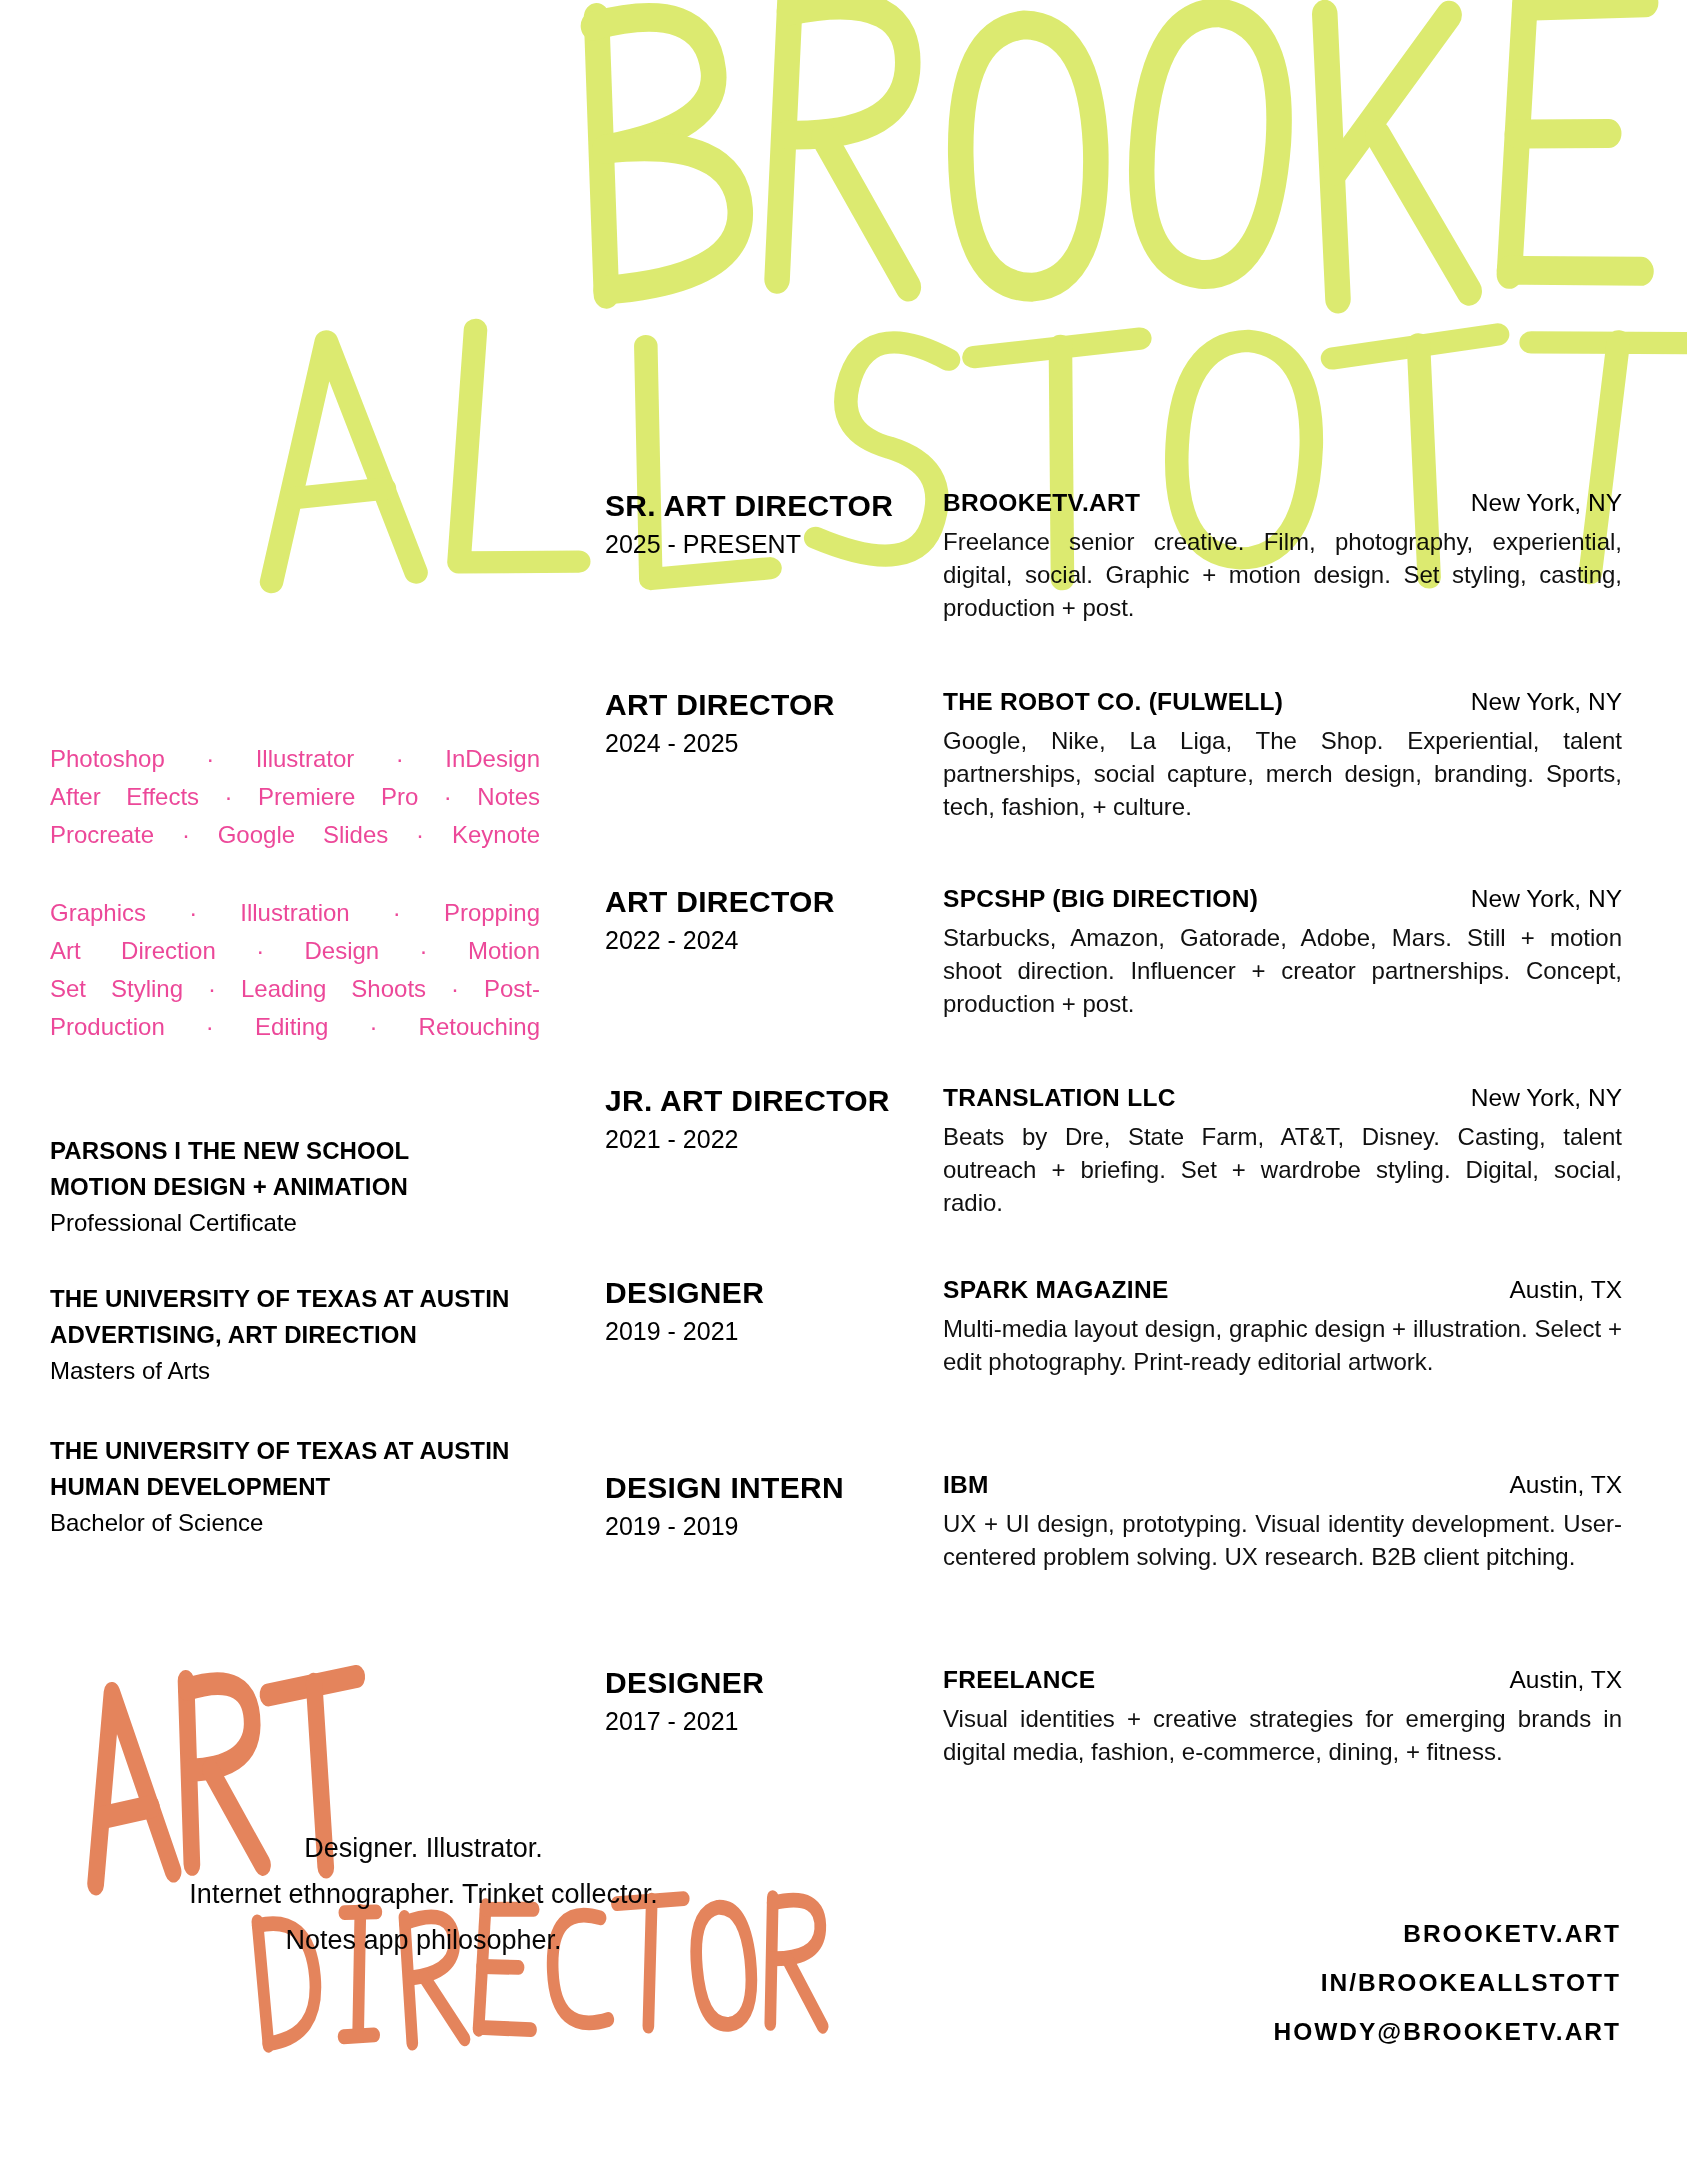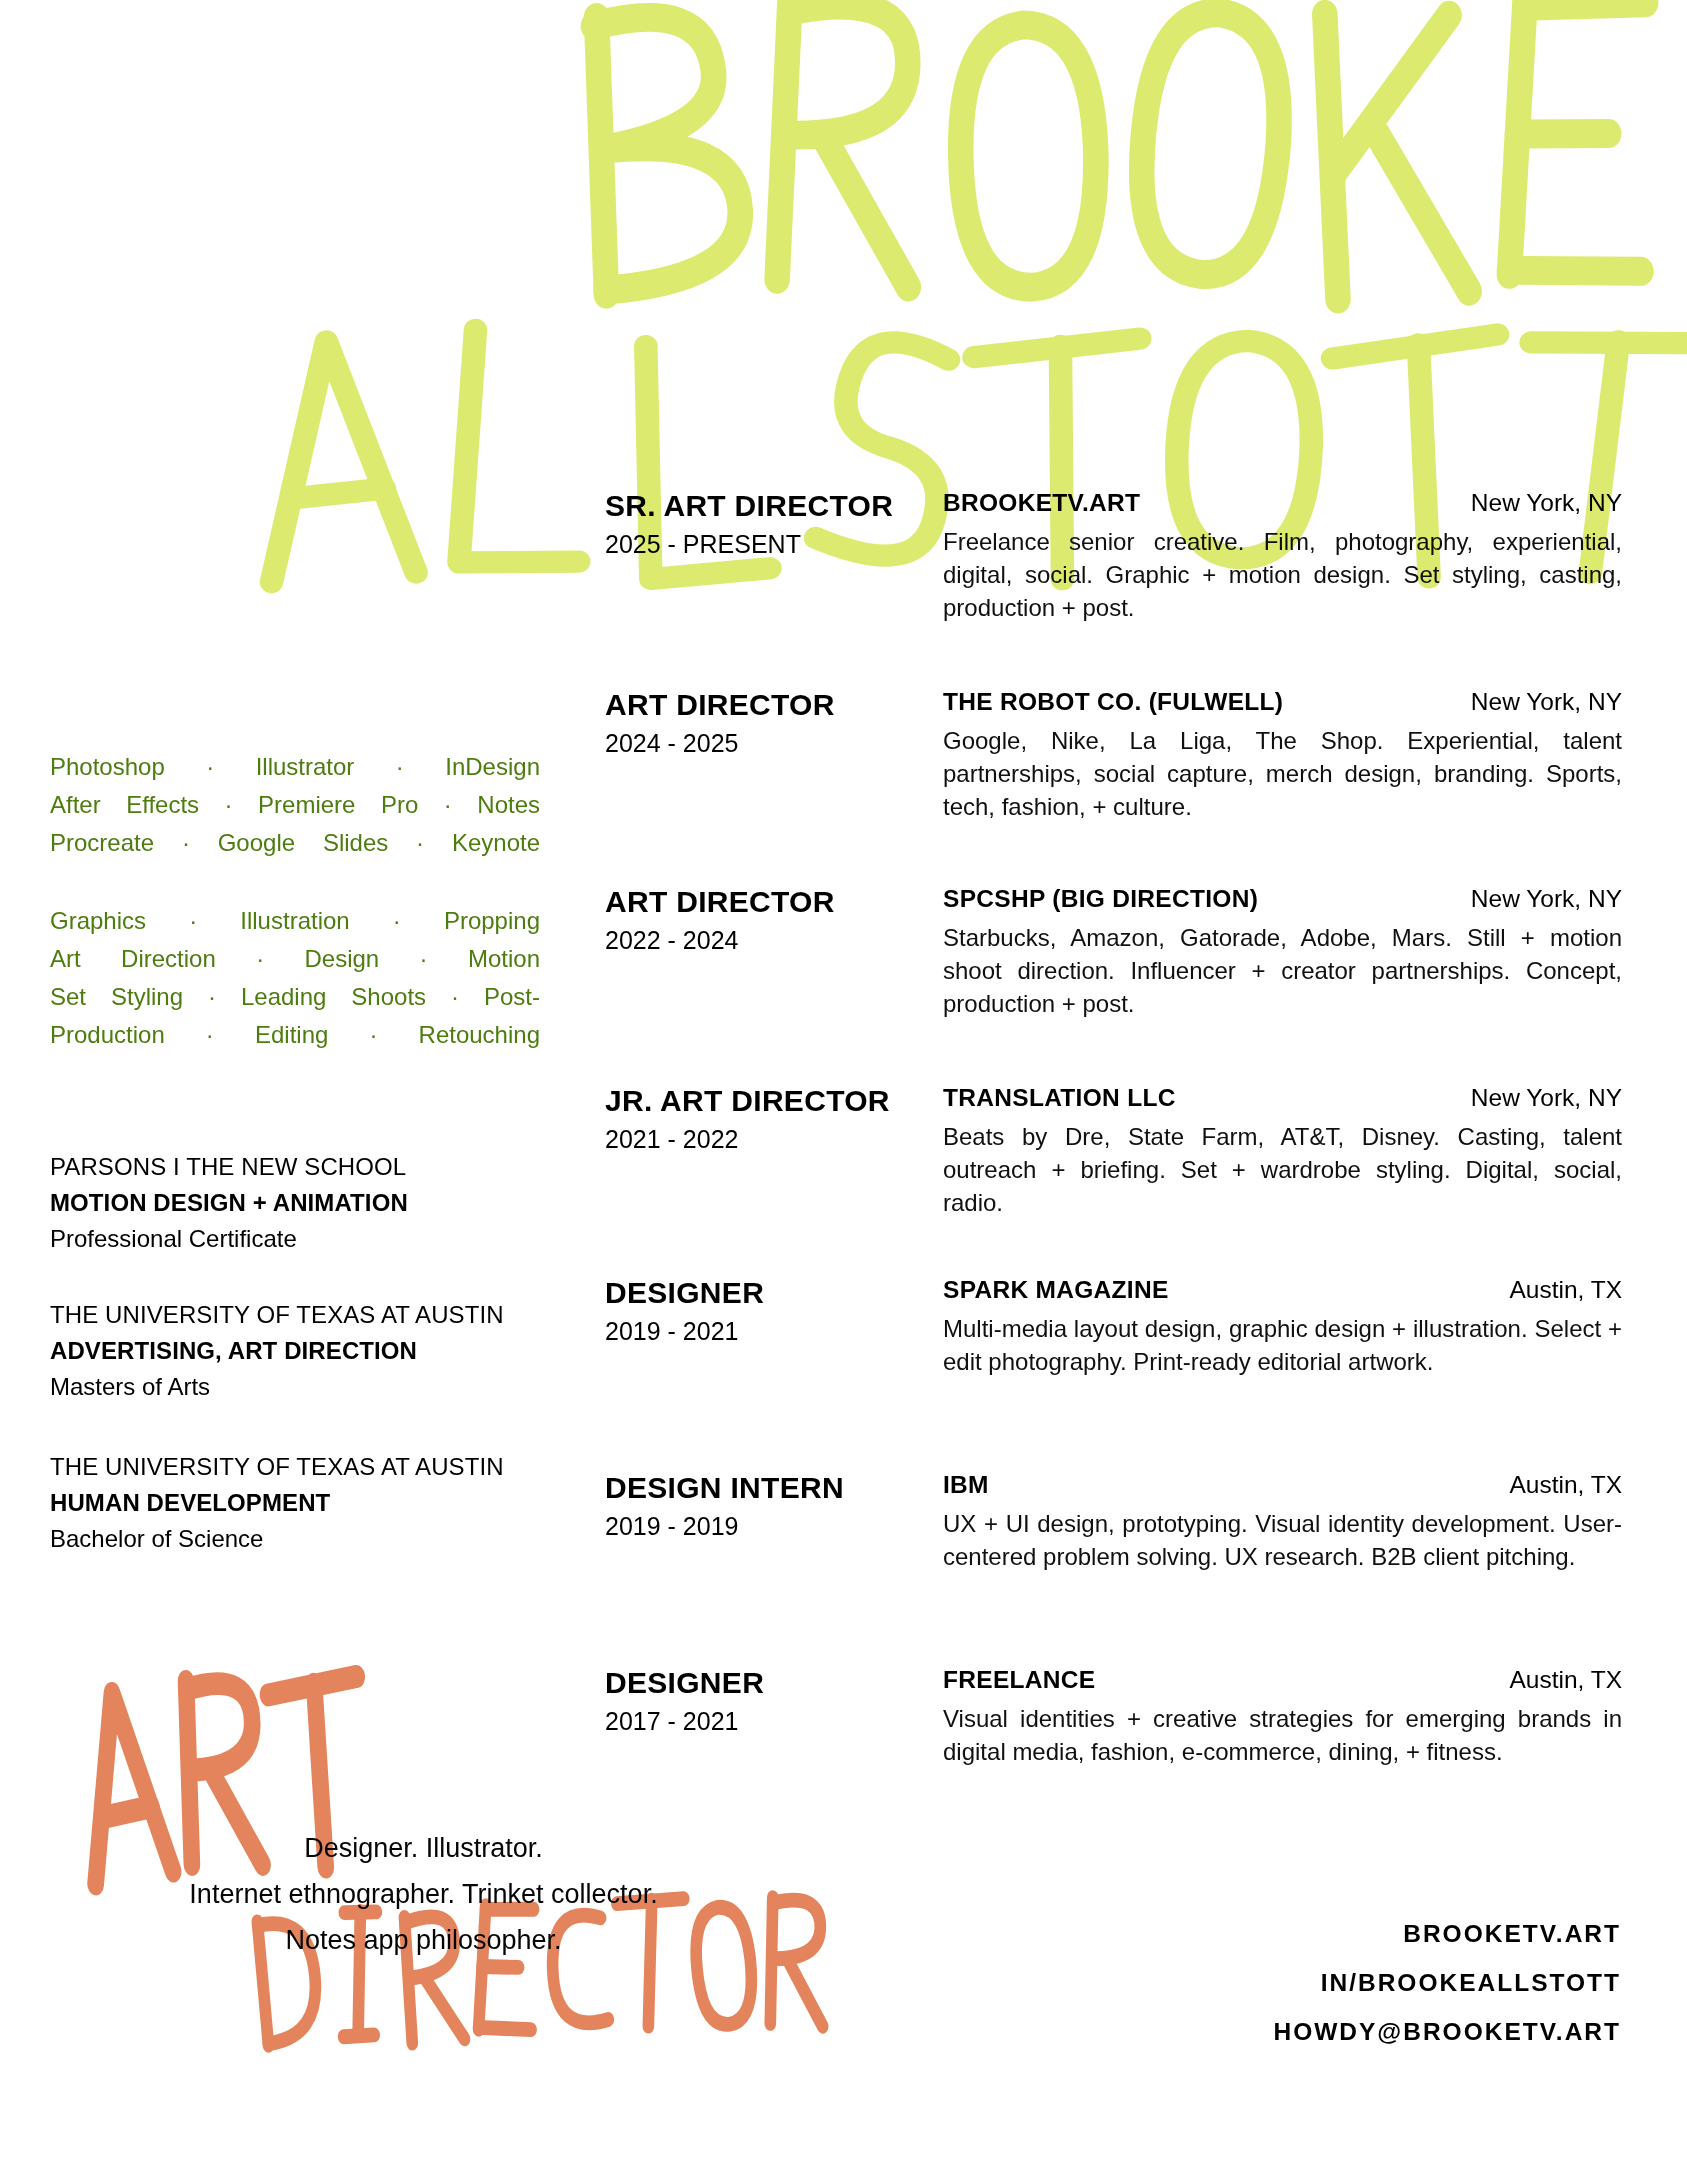--- a/index.html
+++ b/index.html
@@ -12,26 +12,26 @@
   .scrawl{position:absolute;z-index:2;mix-blend-mode:multiply;opacity:.92;pointer-events:none;}
   .scrawl svg{width:100%;height:100%;display:block;overflow:visible;}
   .scrawl-brooke{left:572px;top:0px;width:1095px;height:310px;}
   .scrawl-allstott{left:248px;top:334px;width:1449px;height:257px;}
   .scrawl-art{left:76px;top:1680px;width:294px;height:202px;transform:rotate(-4deg);}
   .scrawl-director{left:251px;top:1904px;width:582px;height:139px;transform:rotate(-2deg);}
 
   
   .block{position:absolute;z-index:1;}
   .leftblock{left:50px;width:490px;}
-  .skills{font-size:24px;line-height:38px;color:#4d7c0f;margin-top:8px;}
+  .skills{font-size:24px;line-height:38px;color:#ec4899;}
   .skills .jline{text-align:justify;text-align-last:justify;}
   .skills-tools{top:740px;}
   .skills-craft{top:894px;}
   .edu{font-size:24px;line-height:36px;}
-  .edu .school{font-weight:400;letter-spacing:0.1px;margin-top:16px;}
+  .edu .school{font-weight:700;letter-spacing:0.1px;}
   .edu .program{font-weight:700;letter-spacing:0.1px;}
   .edu .degree{font-weight:400;}
   .edu-1{top:1133px;}
   .edu-2{top:1281px;}
   .edu-3{top:1433px;}
 
   
   .xrow{position:absolute;left:605px;width:1017px;display:flex;gap:28px;z-index:1;}
   .xrow .tcol{flex:0 0 310px;}
   .xrow .title{font-size:30px;font-weight:700;letter-spacing:0.3px;}

